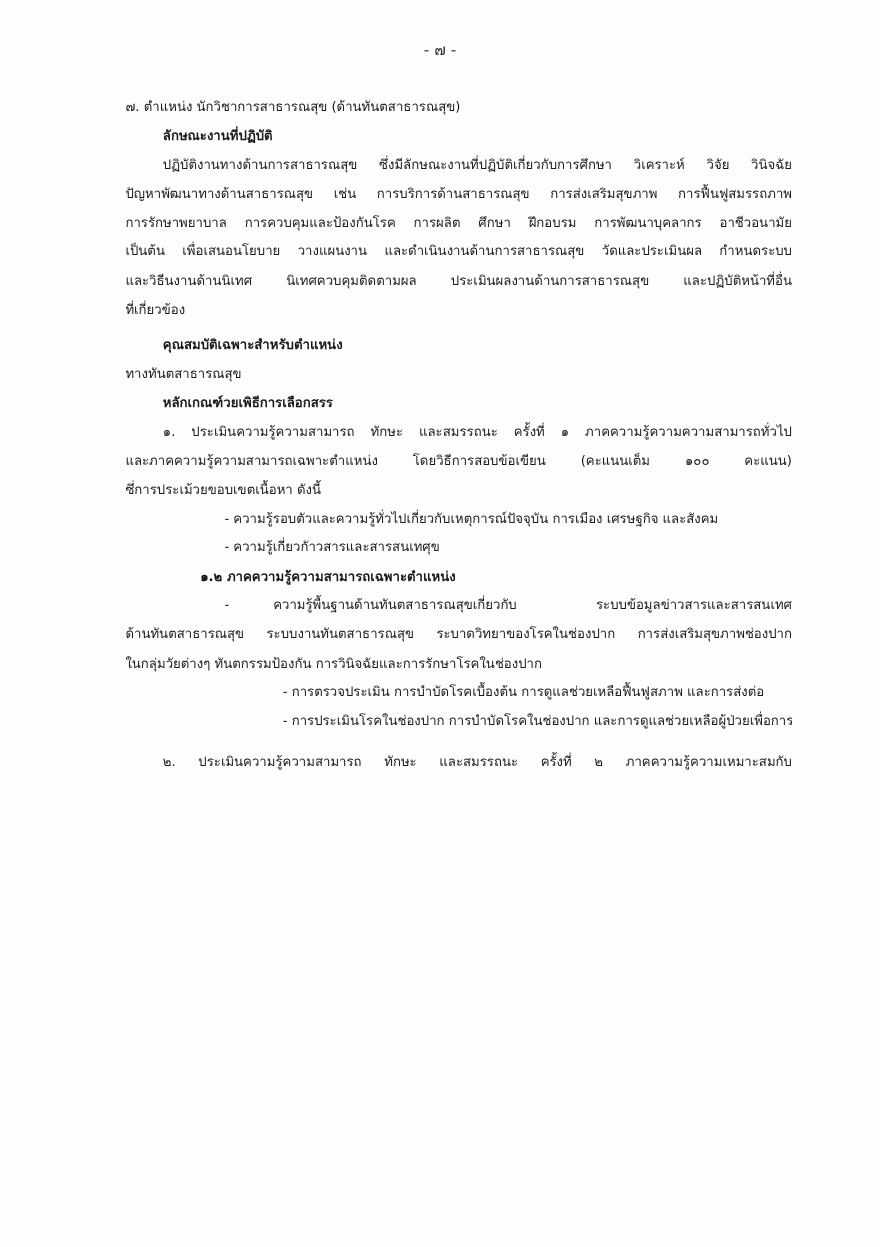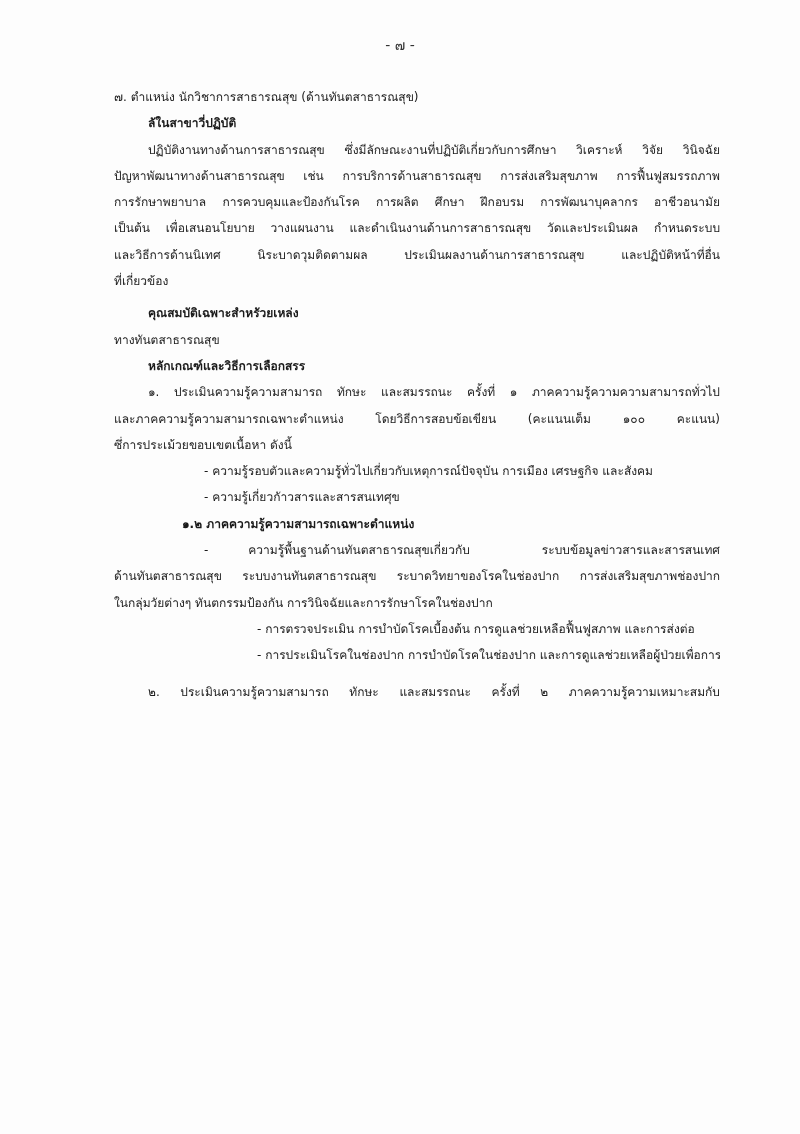--- a/index.html
+++ b/index.html
@@ -59,33 +59,33 @@
   </style>
 </head>
 <body>
 
 <div class="page">
   <div class="page-number">- ๗ -</div>
 
   <div class="content">
     <div class="line">๗. ตำแหน่ง นักวิชาการสาธารณสุข (ด้านทันตสาธารณสุข)</div>
 
-    <div class="line bold ind1">ลัในสาขาวี่ปฏิบัติ</div>
+    <div class="line bold ind1">ลักษณะงานที่ปฏิบัติ</div>
     <div class="line justify ind1">ปฏิบัติงานทางด้านการสาธารณสุข ซึ่งมีลักษณะงานที่ปฏิบัติเกี่ยวกับการศึกษา วิเคราะห์ วิจัย วินิจฉัย</div>
     <div class="line justify">ปัญหาพัฒนาทางด้านสาธารณสุข เช่น การบริการด้านสาธารณสุข การส่งเสริมสุขภาพ การฟื้นฟูสมรรถภาพ</div>
     <div class="line justify">การรักษาพยาบาล การควบคุมและป้องกันโรค การผลิต ศึกษา ฝึกอบรม การพัฒนาบุคลากร อาชีวอนามัย</div>
     <div class="line justify">เป็นต้น เพื่อเสนอนโยบาย วางแผนงาน และดำเนินงานด้านการสาธารณสุข วัดและประเมินผล กำหนดระบบ</div>
-    <div class="line justify">และวิธีการด้านนิเทศ นิระบาดวุมติดตามผล ประเมินผลงานด้านการสาธารณสุข และปฏิบัติหน้าที่อื่น</div>
+    <div class="line justify">และวิธีนงานด้านนิเทศ นิเทศควบคุมติดตามผล ประเมินผลงานด้านการสาธารณสุข และปฏิบัติหน้าที่อื่น</div>
     <div class="line">ที่เกี่ยวข้อง</div>
 
     <div class="gap-small"></div>
-    <div class="line bold ind1">คุณสมบัติเฉพาะสำหรัวยเหล่ง</div>
+    <div class="line bold ind1">คุณสมบัติเฉพาะสำหรับตำแหน่ง</div>
     <div class="line">ทางทันตสาธารณสุข</div>
 
-    <div class="line bold ind1">หลักเกณฑ์และวิธีการเลือกสรร</div>
+    <div class="line bold ind1">หลักเกณฑ์วยเพิธีการเลือกสรร</div>
     <div class="line justify ind1">๑. ประเมินความรู้ความสามารถ ทักษะ และสมรรถนะ ครั้งที่ ๑ ภาคความรู้ความความสามารถทั่วไป</div>
     <div class="line justify">และภาคความรู้ความสามารถเฉพาะตำแหน่ง โดยวิธีการสอบข้อเขียน (คะแนนเต็ม ๑๐๐ คะแนน)</div>
     <div class="line">ซึ่การประเม้วยขอบเขตเนื้อหา ดังนี้</div>
 
     <div class="line ind-bullet">- ความรู้รอบตัวและความรู้ทั่วไปเกี่ยวกับเหตุการณ์ปัจจุบัน การเมือง เศรษฐกิจ และสังคม</div>
     <div class="line ind-bullet">- ความรู้เกี่ยวกัาวสารและสารสนเทศุข</div>
 
     <div class="line bold ind2">๑.๒ ภาคความรู้ความสามารถเฉพาะตำแหน่ง</div>
     <div class="line justify ind-bullet">
       <span>-</span><span class="dash-gap"></span><span>ความรู้พื้นฐานด้านทันตสาธารณสุขเกี่ยวกับ ระบบข้อมูลข่าวสารและสารสนเทศ</span>

